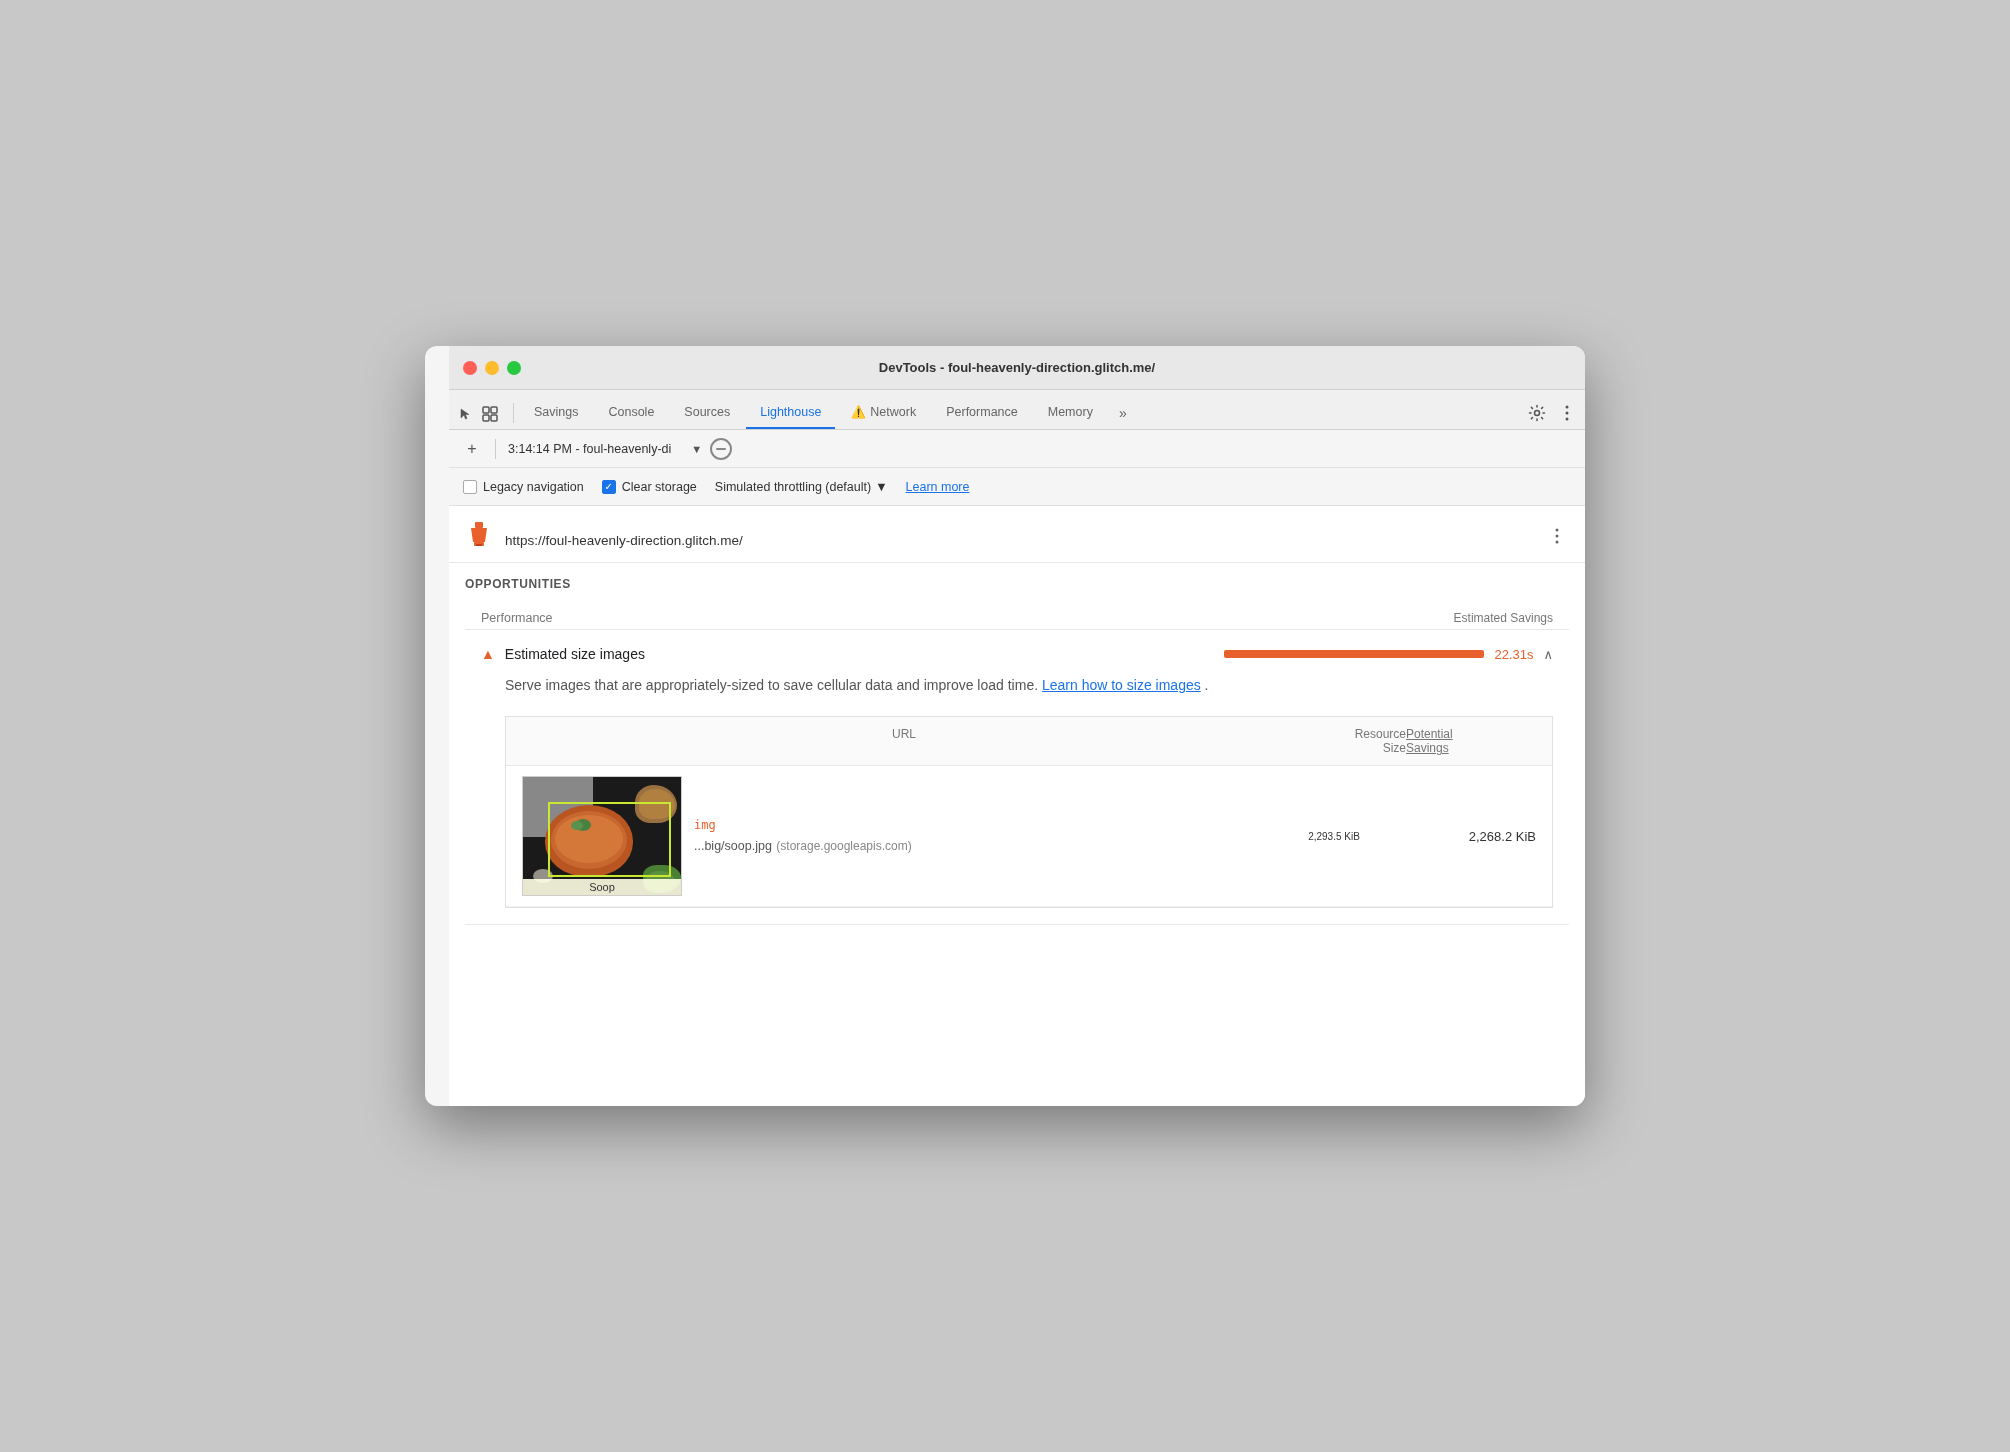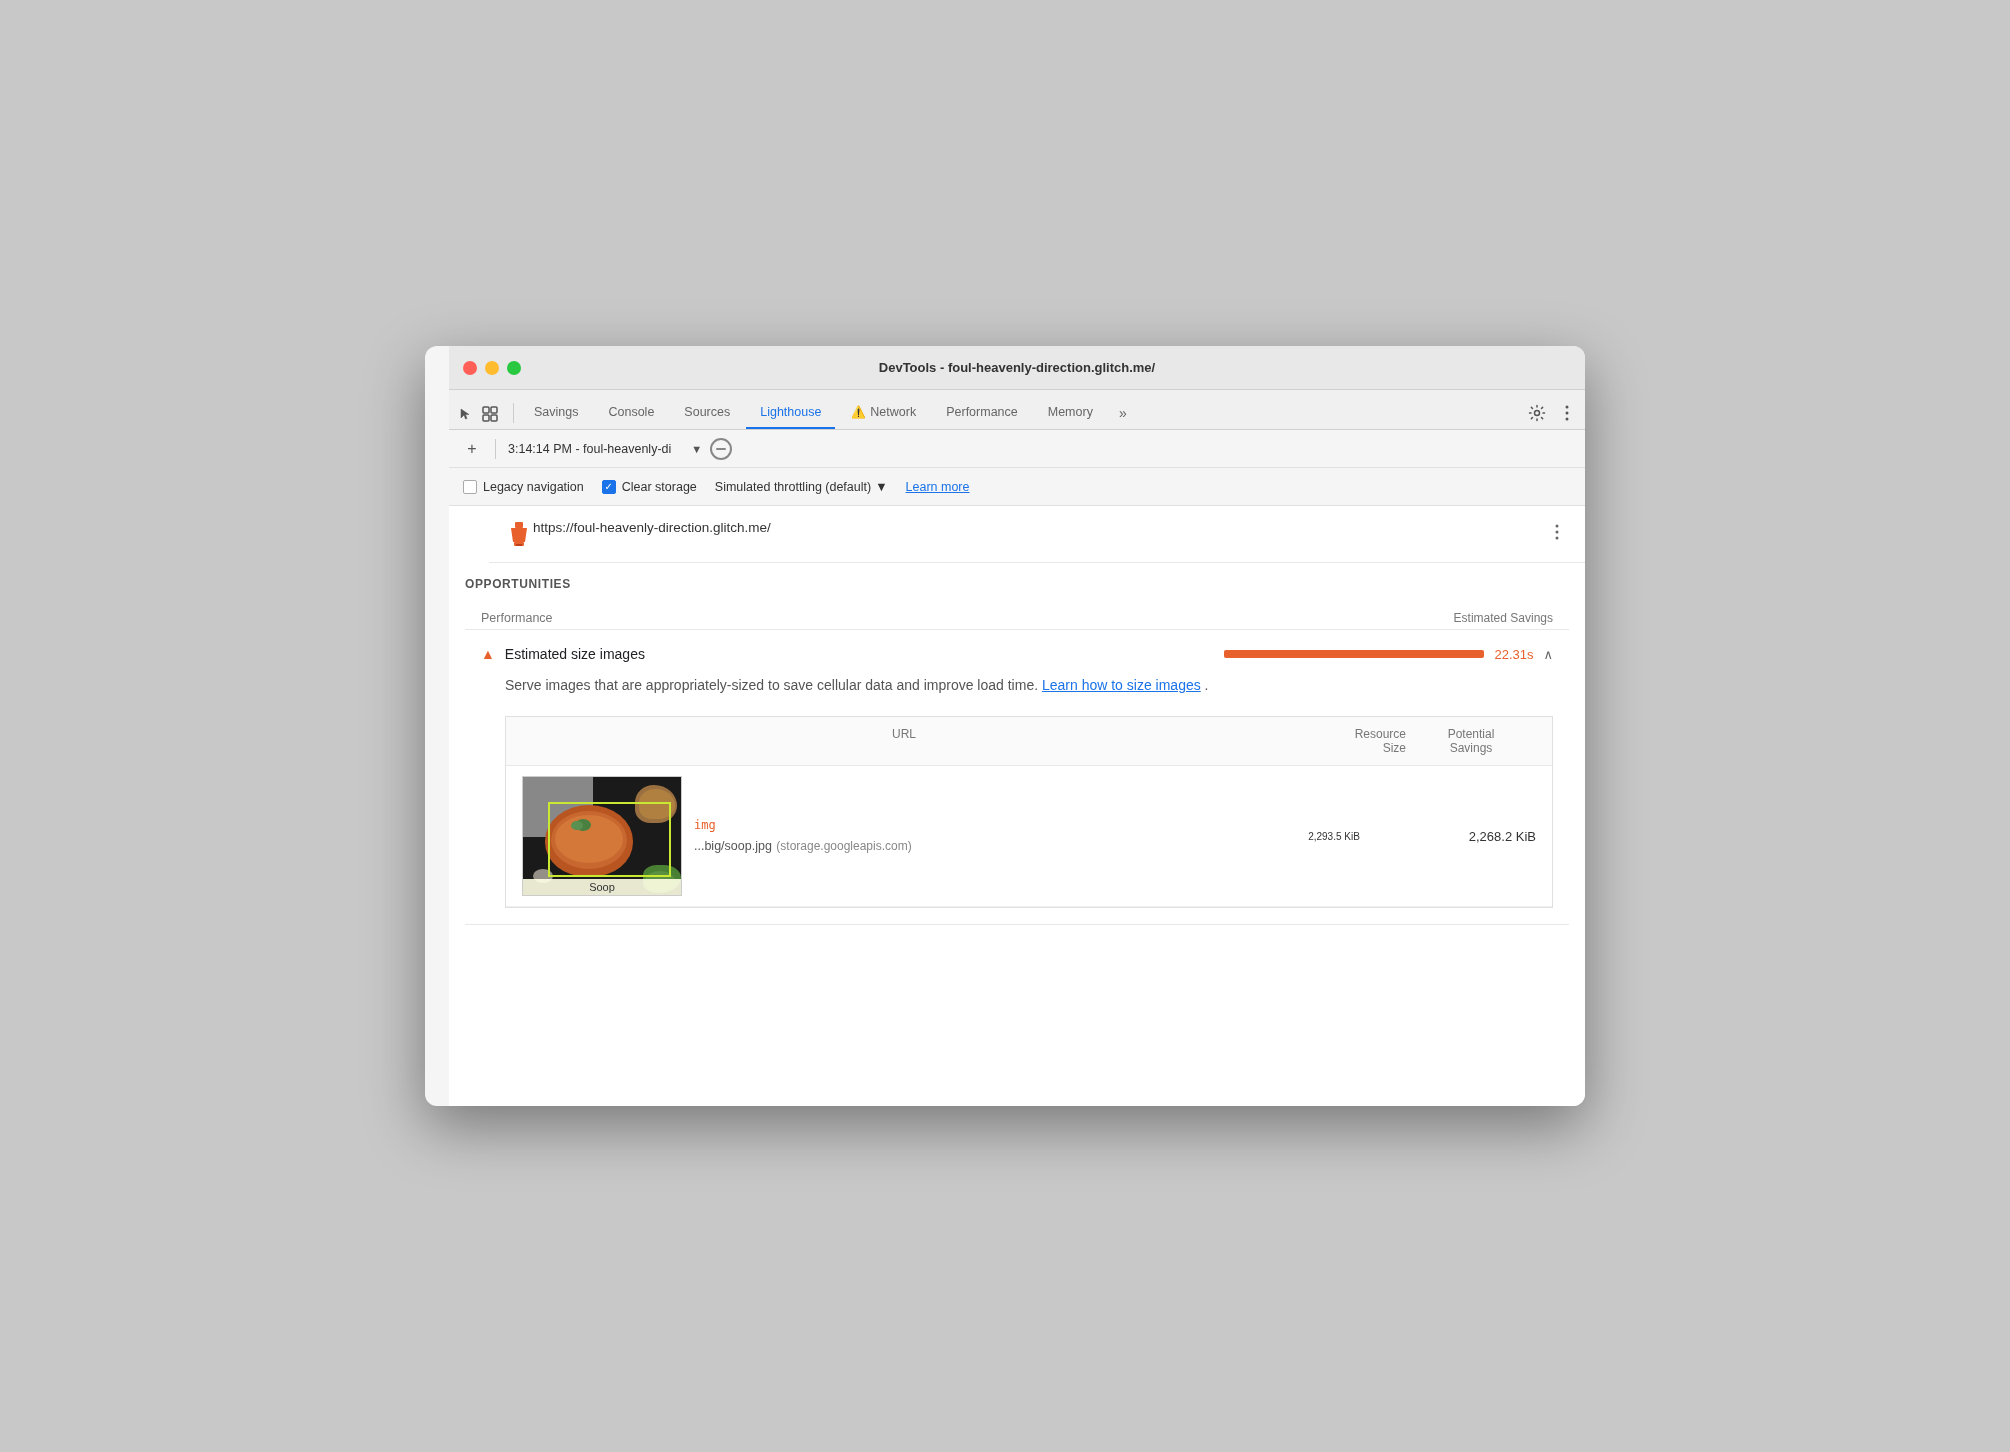--- a/index.html
+++ b/index.html
@@ -227,25 +227,24 @@
     
     .main-content {
       background: white;
       min-height: 600px;
       overflow-y: auto;
     }
 
     
     .url-bar {
       display: flex;
-      align-items: flex-start;
+      align-items: flex-end;
       padding: 14px 16px;
-      gap: 0;
+      gap: 12px;
       border-bottom: 1px solid #e8e8e8;
-      margin-left: 40px;
     }
     .lighthouse-icon {
       width: 28px;
       height: 28px;
       display: flex;
       align-items: center;
       justify-content: center;
       font-size: 20px;
     }
     .url-text {
@@ -362,21 +361,21 @@
     .inner-table-header {
       display: flex;
       padding: 10px 16px;
       font-size: 12px;
       color: #777;
       background: #fafafa;
       border-bottom: 1px solid #e8e8e8;
     }
     .inner-col-url { flex: 1; text-align: center; }
     .inner-col-size { width: 120px; text-align: right; }
-    .inner-col-potential { width: 130px; text-align: center; }
+    .inner-col-potential { width: 130px; text-align: left; text-decoration: underline; }
 
     .inner-table-row {
       display: flex;
       align-items: center;
       padding: 10px 16px;
       gap: 12px;
       border-bottom: 1px solid #f0f0f0;
     }
     .image-preview-wrap {
       position: relative;

